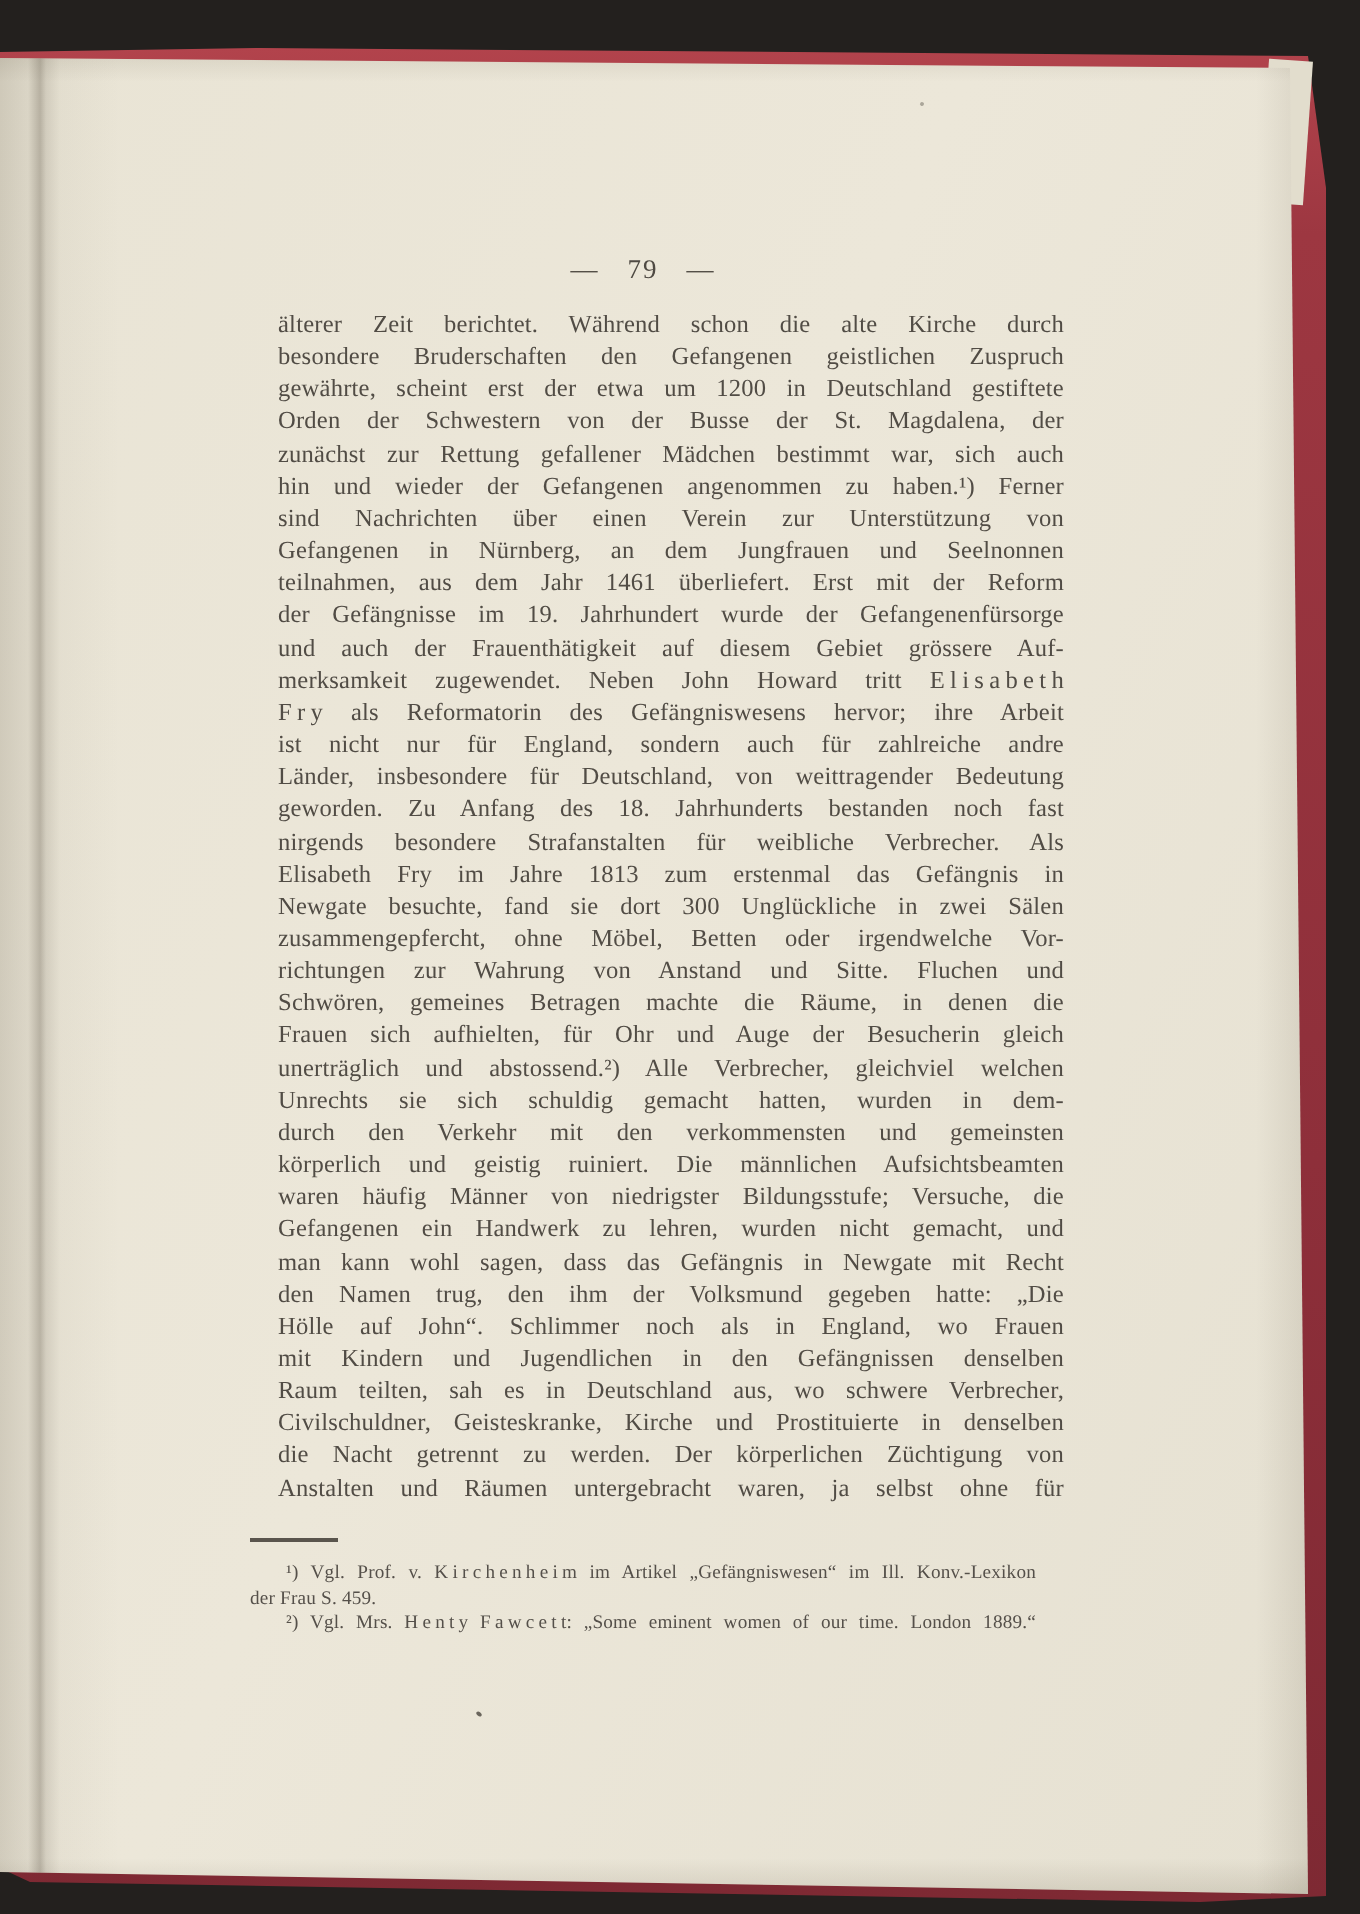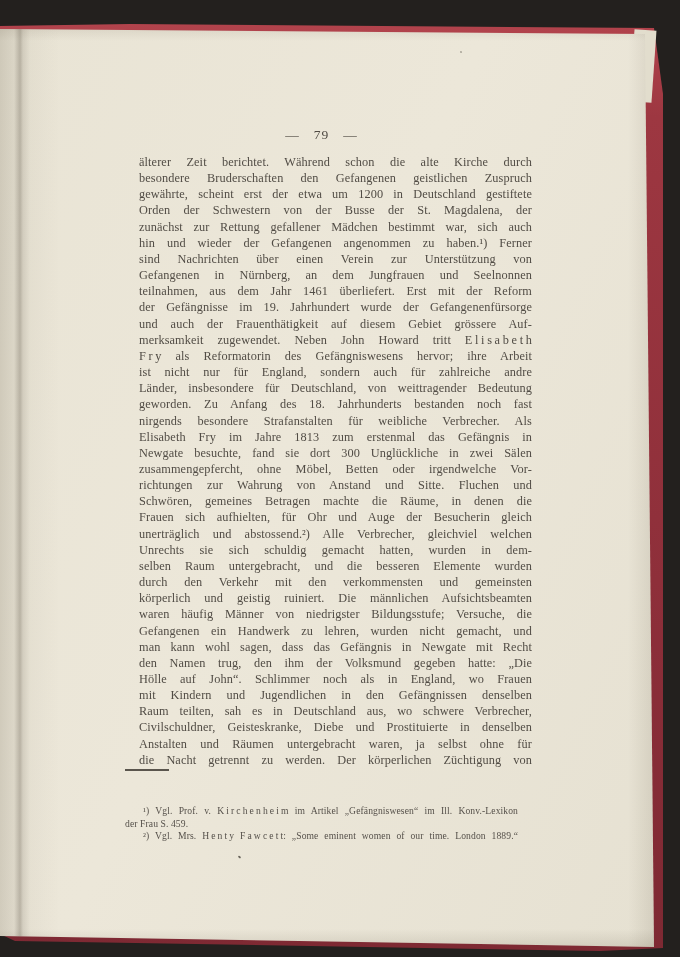--- a/index.html
+++ b/index.html
@@ -59,21 +59,21 @@
     text-align-last: justify;
     white-space: normal;
   }
 
   .fn-rule {
     position: absolute; left: 125px; top: 742px; width: 44px; height: 1.5px;
     background: #5a554d;
   }
 
   .footnotes {
-    position: absolute; left: 125px; top: 778px; width: 393px;
+    position: absolute; left: 125px; top: 754px; width: 393px;
     font-size: 9.6px; line-height: 12.6px;
     color: #55504a; letter-spacing: 0.1px;
   }
   .footnotes .fn-line { text-align: justify; text-align-last: justify; }
   .footnotes .fn-line:nth-child(1),
   .footnotes .fn-line:nth-child(3) { text-indent: 18px; }
   .footnotes .fn-line:nth-child(2) { text-align-last: left; }
 
   .speck {
     position: absolute; width: 3px; height: 2px; border-radius: 50%;
@@ -118,33 +118,32 @@
         <div class="line">geworden. Zu Anfang des 18. Jahrhunderts bestanden noch fast</div>
         <div class="line">nirgends besondere Strafanstalten für weibliche Verbrecher. Als</div>
         <div class="line">Elisabeth Fry im Jahre 1813 zum erstenmal das Gefängnis in</div>
         <div class="line">Newgate besuchte, fand sie dort 300 Unglückliche in zwei Sälen</div>
         <div class="line">zusammengepfercht, ohne Möbel, Betten oder irgendwelche Vor-</div>
         <div class="line">richtungen zur Wahrung von Anstand und Sitte. Fluchen und</div>
         <div class="line">Schwören, gemeines Betragen machte die Räume, in denen die</div>
         <div class="line">Frauen sich aufhielten, für Ohr und Auge der Besucherin gleich</div>
         <div class="line">unerträglich und abstossend.²) Alle Verbrecher, gleichviel welchen</div>
         <div class="line">Unrechts sie sich schuldig gemacht hatten, wurden in dem-</div>
-        <div class="line">selben Raum untergebracht, und die besseren Elemente wurden</div>
         <div class="line">durch den Verkehr mit den verkommensten und gemeinsten</div>
         <div class="line">körperlich und geistig ruiniert. Die männlichen Aufsichtsbeamten</div>
         <div class="line">waren häufig Männer von niedrigster Bildungsstufe; Versuche, die</div>
         <div class="line">Gefangenen ein Handwerk zu lehren, wurden nicht gemacht, und</div>
         <div class="line">man kann wohl sagen, dass das Gefängnis in Newgate mit Recht</div>
         <div class="line">den Namen trug, den ihm der Volksmund gegeben hatte: „Die</div>
         <div class="line">Hölle auf John“. Schlimmer noch als in England, wo Frauen</div>
         <div class="line">mit Kindern und Jugendlichen in den Gefängnissen denselben</div>
         <div class="line">Raum teilten, sah es in Deutschland aus, wo schwere Verbrecher,</div>
-        <div class="line">Civilschuldner, Geisteskranke, Diebe und Prostituierte in denselben</div>
+        <div class="line">Civilschuldner, Geisteskranke, Kirche und Prostituierte in denselben</div>
+        <div class="line">die Nacht getrennt zu werden. Der körperlichen Züchtigung von</div>
         <div class="line">Anstalten und Räumen untergebracht waren, ja selbst ohne für</div>
-        <div class="line">die Nacht getrennt zu werden. Der körperlichen Züchtigung von</div>
       </div>
 
     <div class="fn-rule"></div>
 
     <div class="footnotes">
         <div class="fn-line">¹) Vgl. Prof. v. K i r c h e n h e i m im Artikel „Gefängniswesen“ im Ill. Konv.-Lexikon</div>
         <div class="fn-line">der Frau S. 459.</div>
         <div class="fn-line">²) Vgl. Mrs. H e n t y F a w c e t t: „Some eminent women of our time. London 1889.“</div>
       </div>
 

